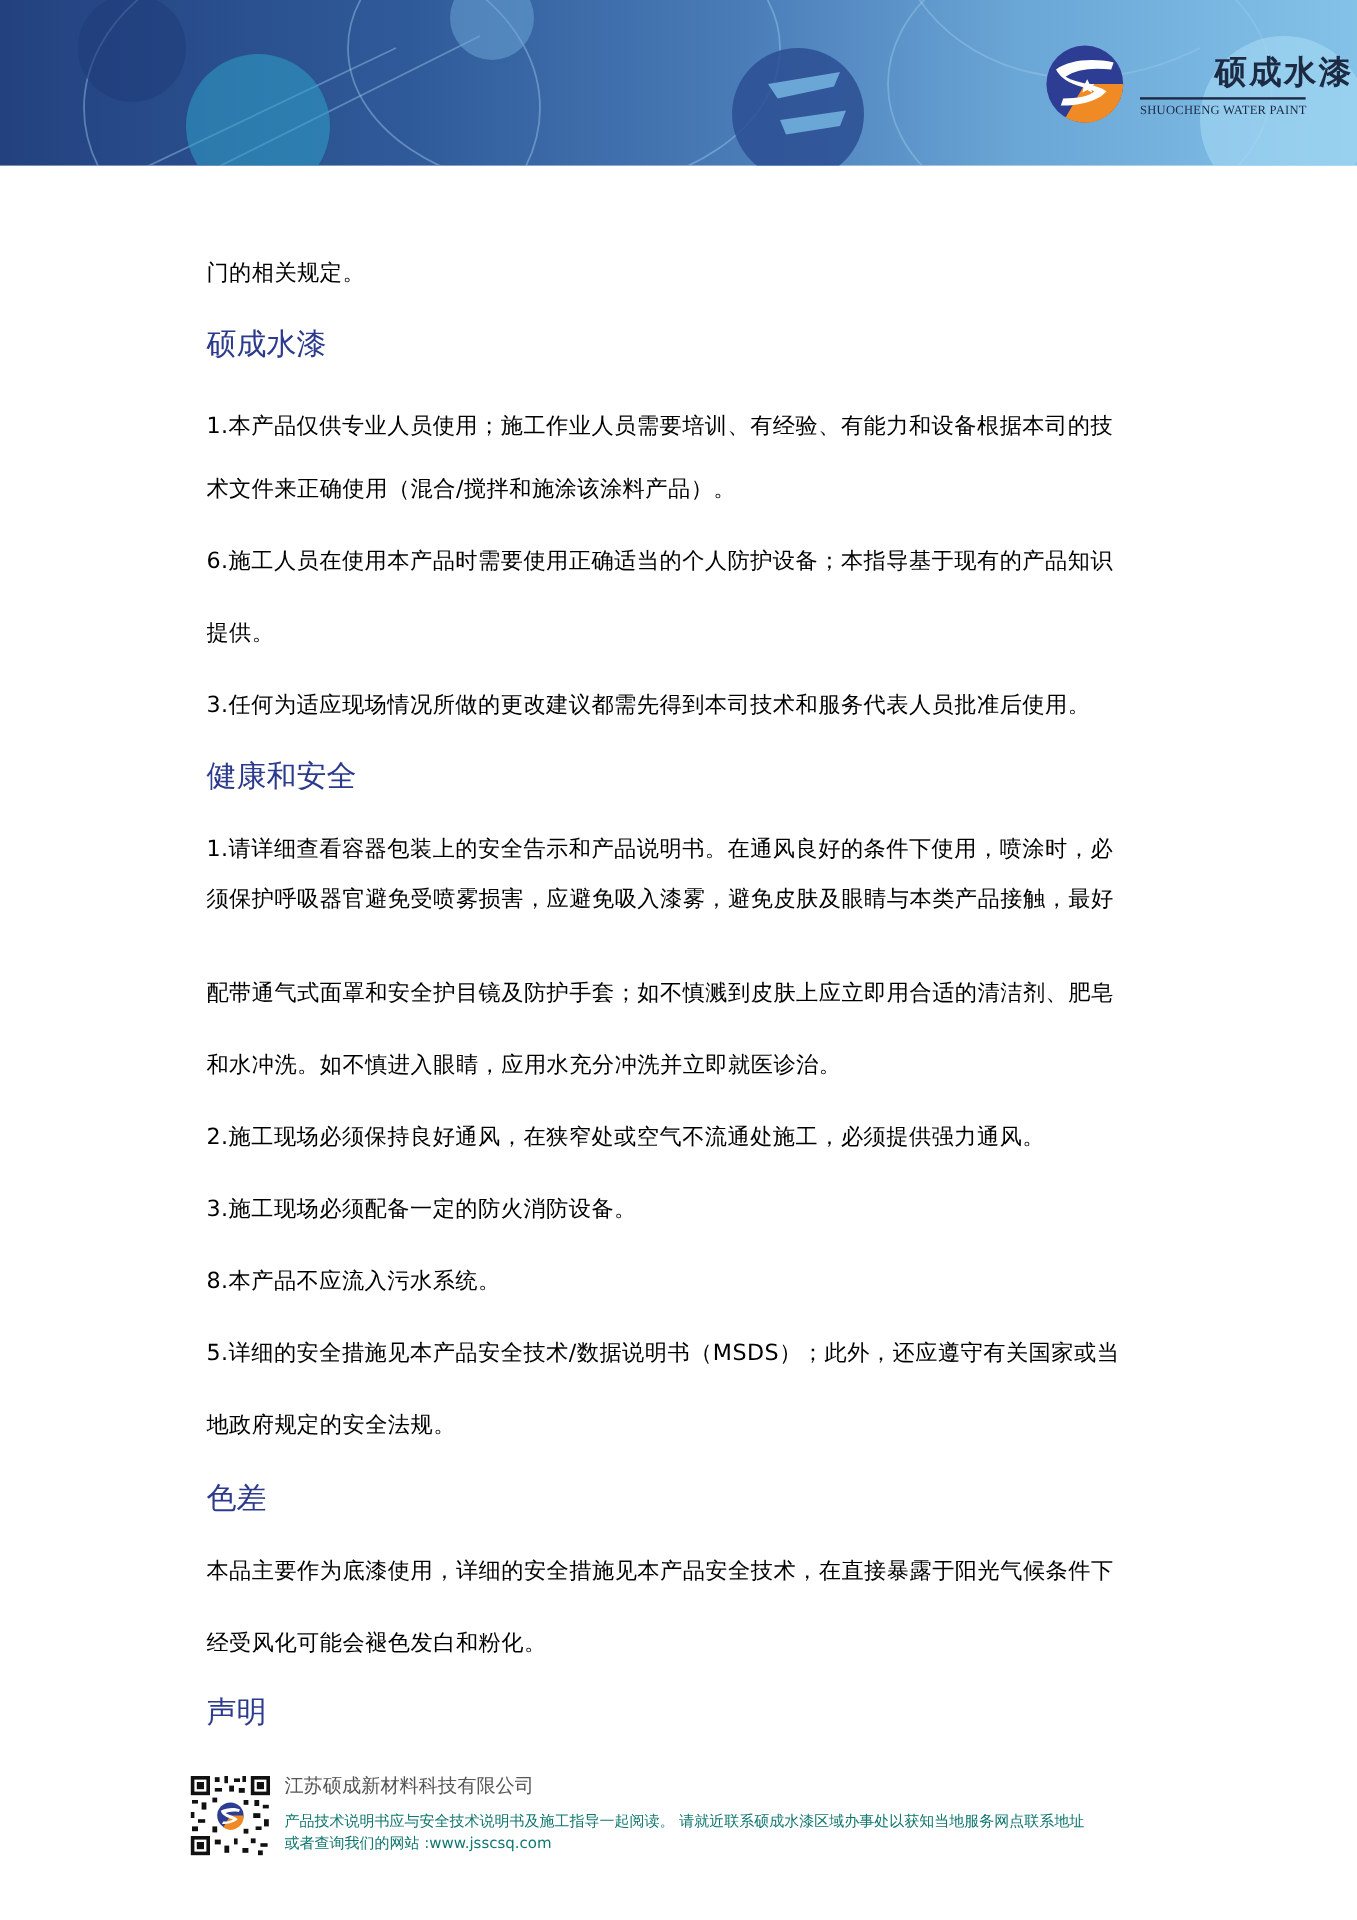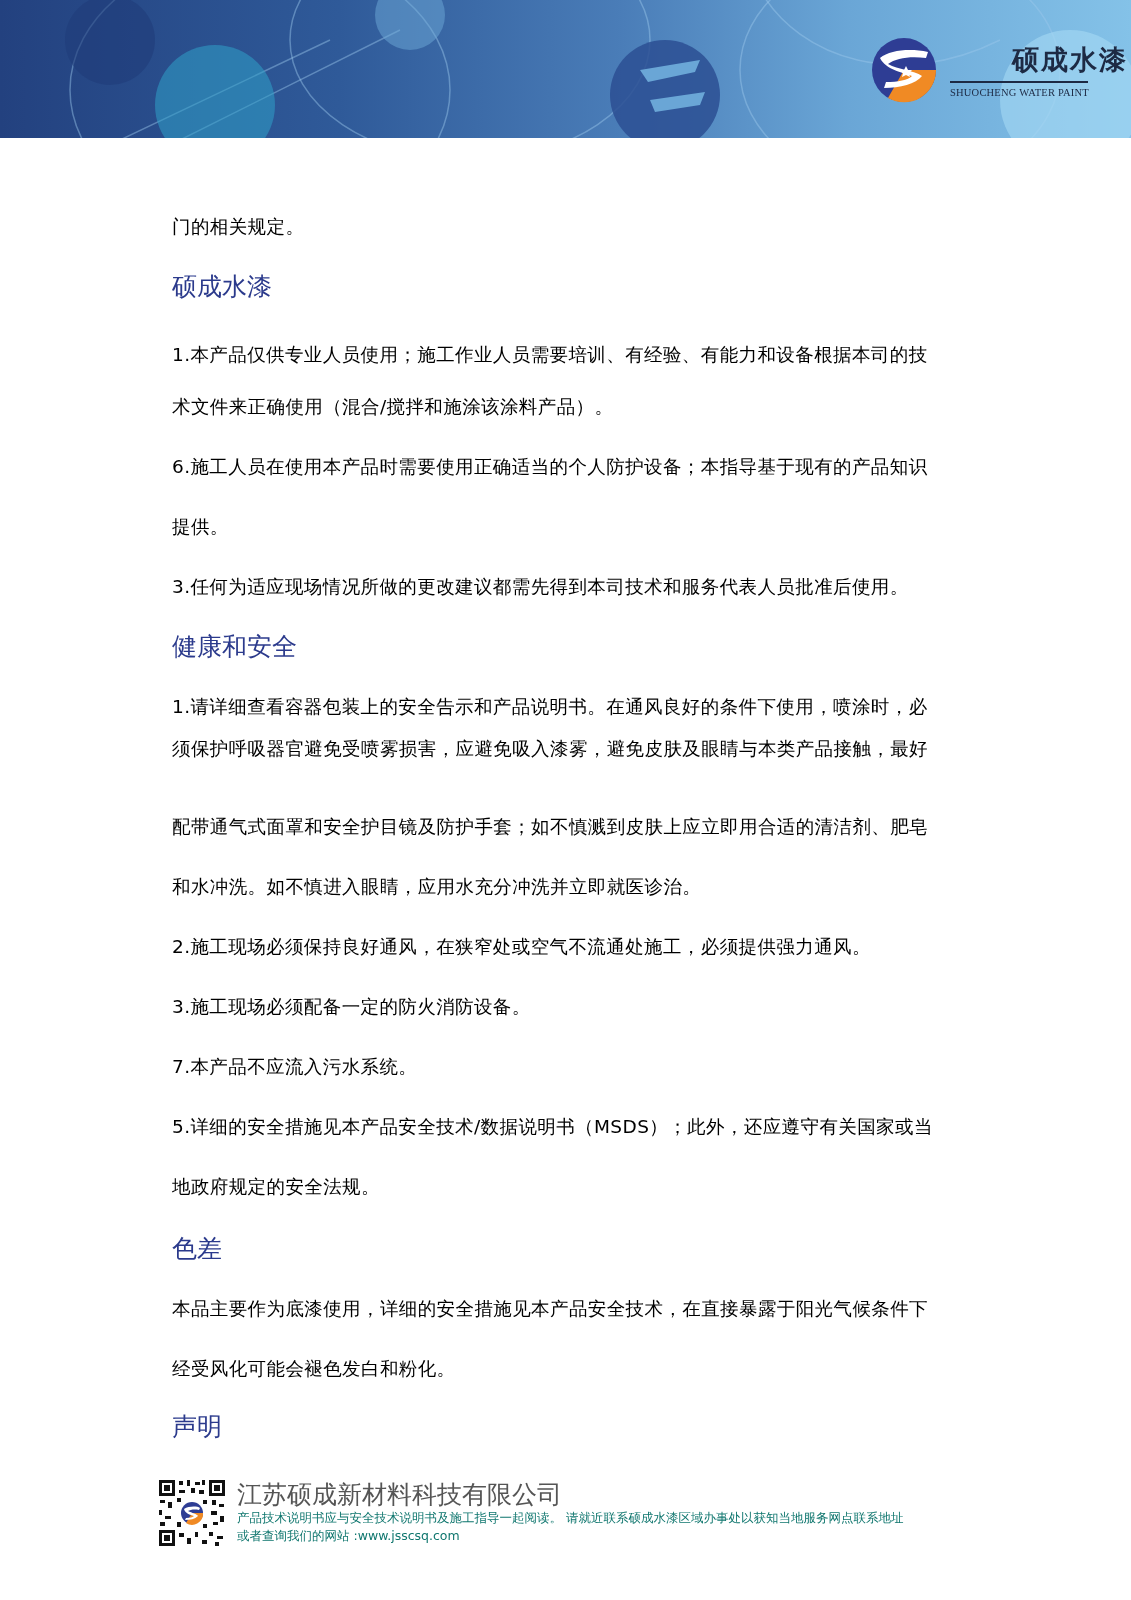--- a/index.html
+++ b/index.html
@@ -43,21 +43,21 @@
   .heading {
     position: absolute; left: 0; white-space: nowrap;
     font-size: 25px; color: #2b3a8c;
   }
 
   .footer { position: absolute; left: 157px; top: 1478px; width: 820px; height: 80px; }
   .qr {
     position: absolute; left: 0; top: 0; width: 70px; height: 70px; background: #fff;
   }
   .footer-company {
-    position: absolute; left: 80px; top: 0; font-size: 25px; color: #555; white-space: nowrap;
+    position: absolute; left: 80px; top: 0; font-size: 16px; color: #555; white-space: nowrap;
   }
   .footer-note {
     position: absolute; left: 80px; font-size: 12.5px; color: #0f766e; white-space: nowrap;
   }
 </style>
 </head>
 <body>
 
 <div class="banner">
   <svg class="bg" width="1131" height="138" viewBox="0 0 1131 138">
@@ -101,21 +101,21 @@
   <div class="line" style="top:514px">提供。</div>
   <div class="line" style="top:574px">3.任何为适应现场情况所做的更改建议都需先得到本司技术和服务代表人员批准后使用。</div>
 
   <div class="heading" style="top:630px">健康和安全</div>
   <div class="line" style="top:694px">1.请详细查看容器包装上的安全告示和产品说明书。在通风良好的条件下使用，喷涂时，必</div>
   <div class="line" style="top:736px">须保护呼吸器官避免受喷雾损害，应避免吸入漆雾，避免皮肤及眼睛与本类产品接触，最好</div>
   <div class="line" style="top:814px">配带通气式面罩和安全护目镜及防护手套；如不慎溅到皮肤上应立即用合适的清洁剂、肥皂</div>
   <div class="line" style="top:874px">和水冲洗。如不慎进入眼睛，应用水充分冲洗并立即就医诊治。</div>
   <div class="line" style="top:934px">2.施工现场必须保持良好通风，在狭窄处或空气不流通处施工，必须提供强力通风。</div>
   <div class="line" style="top:994px">3.施工现场必须配备一定的防火消防设备。</div>
-  <div class="line" style="top:1054px">7.本产品不应流入污水系统。</div>
+  <div class="line" style="top:1054px">8.本产品不应流入污水系统。</div>
   <div class="line" style="top:1114px">5.详细的安全措施见本产品安全技术/数据说明书（MSDS）；此外，还应遵守有关国家或当</div>
   <div class="line" style="top:1174px">地政府规定的安全法规。</div>
 
   <div class="heading" style="top:1232px">色差</div>
   <div class="line" style="top:1296px">本品主要作为底漆使用，详细的安全措施见本产品安全技术，在直接暴露于阳光气候条件下</div>
   <div class="line" style="top:1356px">经受风化可能会褪色发白和粉化。</div>
 
   <div class="heading" style="top:1410px">声明</div>
 </div>
 

